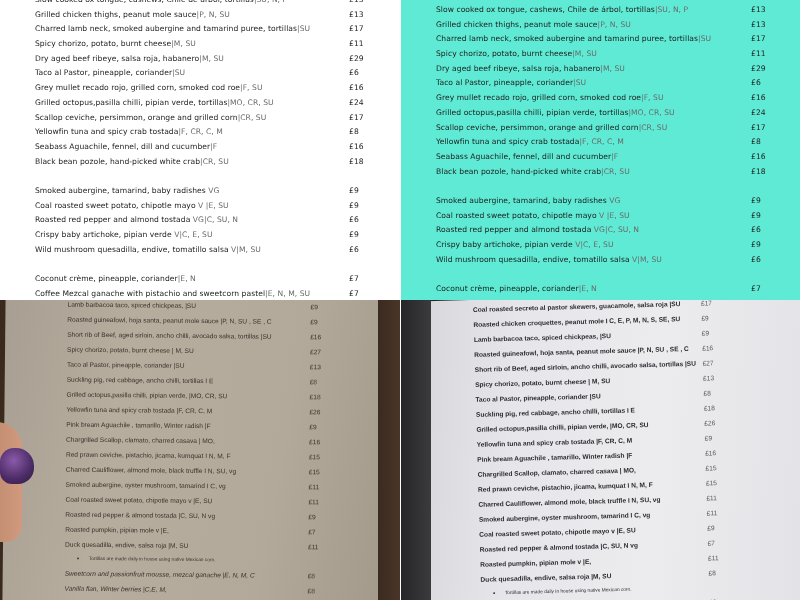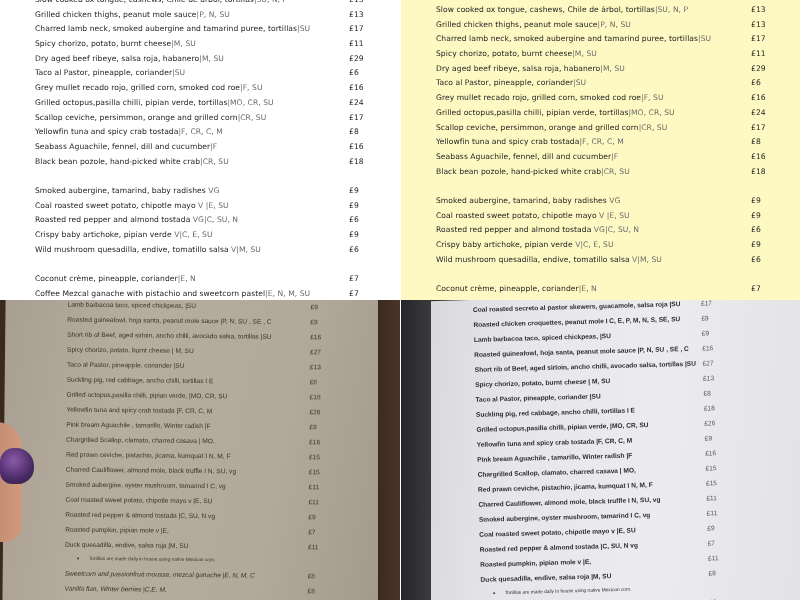--- a/index.html
+++ b/index.html
@@ -4,21 +4,21 @@
   <style>
     * { box-sizing: border-box; margin: 0; padding: 0; }
     html, body { width: 800px; height: 600px; overflow: hidden; background: #ffffff; }
     body { position: relative; font-family: "DejaVu Sans", sans-serif; }
 
     .grid {
       position: absolute; left: 0; top: 0; width: 800px; height: 596px;
     }
     .panel { position: absolute; overflow: hidden; }
     #p-tl { left: 0; top: 0; width: 400px; height: 300px; background: #ffffff; }
-    #p-tr { left: 401px; top: 0; width: 399px; height: 300px; background: #fef9c3; }
+    #p-tr { left: 401px; top: 0; width: 399px; height: 300px; background: #5eead4; }
     #p-bl { left: 0; top: 300px; width: 400px; height: 300px; background: #3a2a1e; }
     #p-br { left: 401px; top: 300px; width: 399px; height: 300px; background: #2a2a2c; }
 
     
     .clean-list { position: absolute; left: 35px; right: 0; top: 0; }
     #p-tr .clean-list { left: 35px; top: 3px; }
     #p-tl .clean-list { top: -7px; }
     .clean-row {
       position: relative; height: 14.7px; line-height: 14.7px;
       font-size: 7.6px; color: #222; white-space: nowrap;

